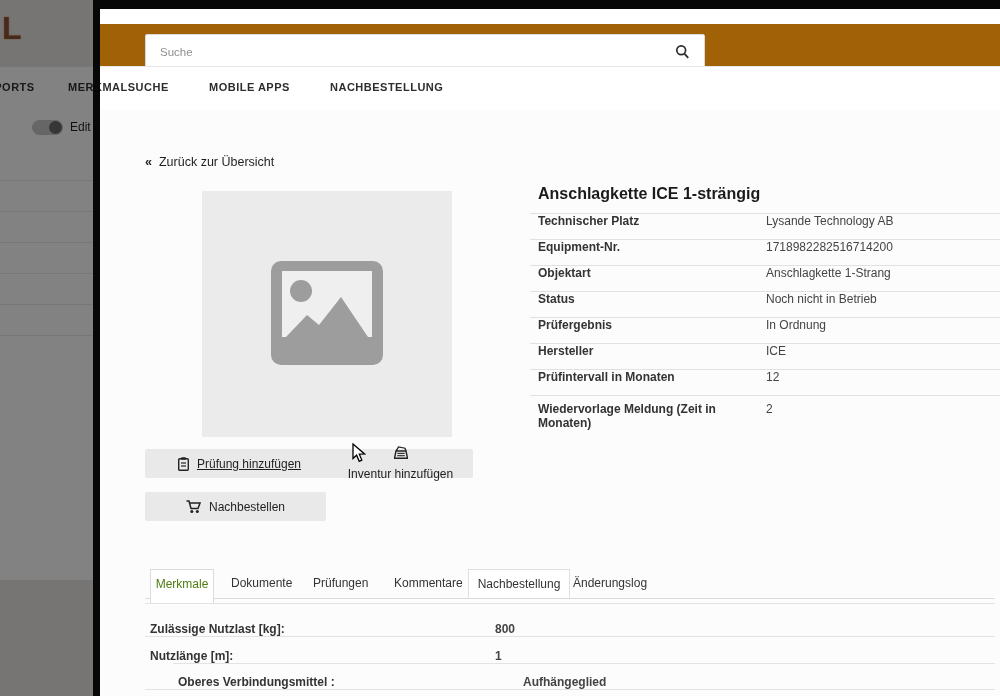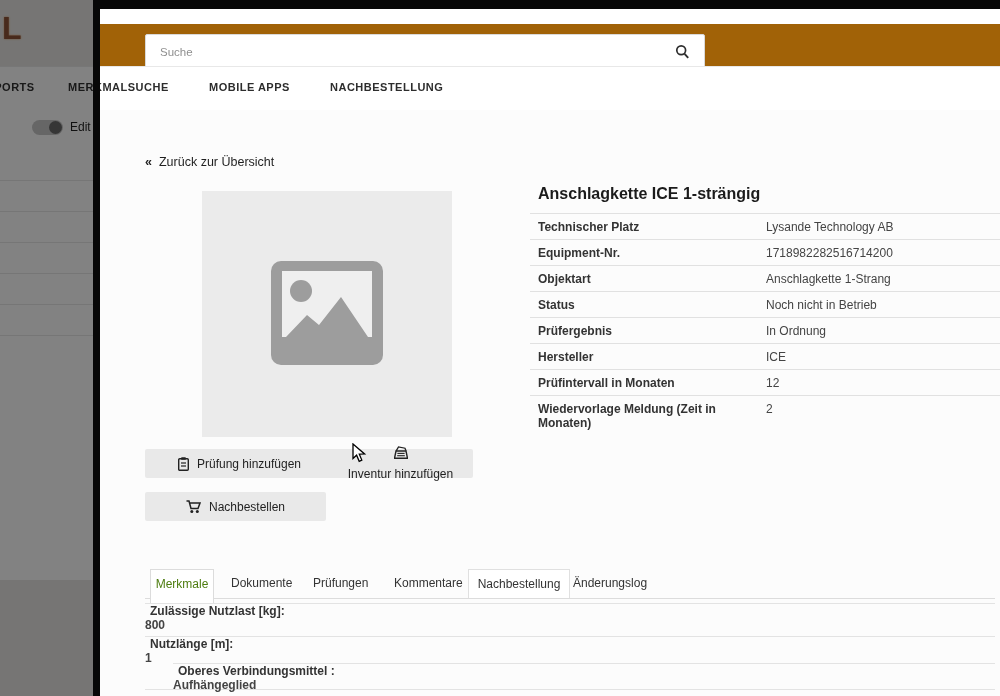--- a/index.html
+++ b/index.html
@@ -46,46 +46,46 @@
   .backlink{position:absolute;left:45px;top:45px;font-size:12.5px;color:#1f1f1f;}
   .backlink .chev{font-weight:bold;margin-right:7px;}
 
   .imgbox{position:absolute;left:102px;top:81px;width:250px;height:246px;background:#ebebeb;}
   .imgbox svg{position:absolute;left:69px;top:66px;}
 
   .btn{position:absolute;height:29px;background:#e9e9e9;border-radius:2px;
        font-size:12px;color:#1f1f1f;display:flex;align-items:center;justify-content:center;
        gap:8px;cursor:default;}
   .btn svg{flex:0 0 auto;}
-  .btn1{left:45px;top:339px;width:189px;}
+  .btn1{left:45px;top:339px;width:189px;text-decoration:underline;}
   .btn2{left:228px;top:339px;width:145px;flex-direction:column;}
   .btn3{left:45px;top:382px;width:181px;}
 
   .dtitle{position:absolute;left:438px;top:75px;font-size:16px;font-weight:bold;color:#1b1b1b;
           white-space:nowrap;}
   .dtable{position:absolute;left:430px;top:103px;width:470px;}
-  .drow{display:flex;align-items:center;min-height:25px;border-top:1px solid #e1e1e1;
+  .drow{display:flex;min-height:25px;border-top:1px solid #e1e1e1;
         font-size:12px;}
   .drow .dl{width:236px;padding-left:8px;font-weight:bold;color:#333;box-sizing:border-box;}
   .drow .dv{color:#444;}
   .drow.tall{align-items:flex-start;min-height:44px;}
   .drow.tall .dl{padding-top:6px;width:236px;padding-right:42px;}
   .drow.tall .dv{padding-top:6px;}
 
   .tabs{position:absolute;left:45px;top:459px;width:850px;height:29px;
         border-bottom:1px solid #dcdcdc;}
   .tab{position:absolute;font-size:12px;color:#333;line-height:29px;white-space:nowrap;}
   .tab.active{left:5px;top:0;width:64px;height:34px;background:#fff;
               border:1px solid #dcdcdc;border-bottom:none;text-align:center;
               color:#4d7c0f;line-height:28px;z-index:2;box-sizing:border-box;}
   .tab.boxed{left:323px;top:0;width:102px;height:29px;background:#fff;
              border:1px solid #e0e0e0;border-bottom:none;text-align:center;box-sizing:border-box;}
 
   .mtable{position:absolute;left:45px;top:493px;width:850px;}
-  .mrow{display:flex;align-items:flex-start;border-top:1px solid #e3e3e3;font-size:12px;flex-direction:column;}
+  .mrow{display:flex;align-items:flex-end;border-top:1px solid #e3e3e3;font-size:12px;}
   .mrow .ml{width:350px;padding-left:5px;font-weight:bold;color:#333;box-sizing:border-box;}
   .mrow .mv{color:#444;font-weight:bold;}
   .mr1{height:32px;}.mr2{height:26px;}.mr3{height:25px;margin-left:28px;}.mr4{height:30px;}
 
   
   .dim{left:0;top:0;width:93px;height:696px;background:rgba(5,5,5,.5);z-index:10;}
   .blackbar{left:93px;top:0;width:7px;height:696px;background:#070707;z-index:11;}
   .topstrip{left:93px;top:0;width:907px;height:9px;background:#070707;z-index:11;}
   .cursor{left:352px;top:443px;z-index:20;}
 </style>

